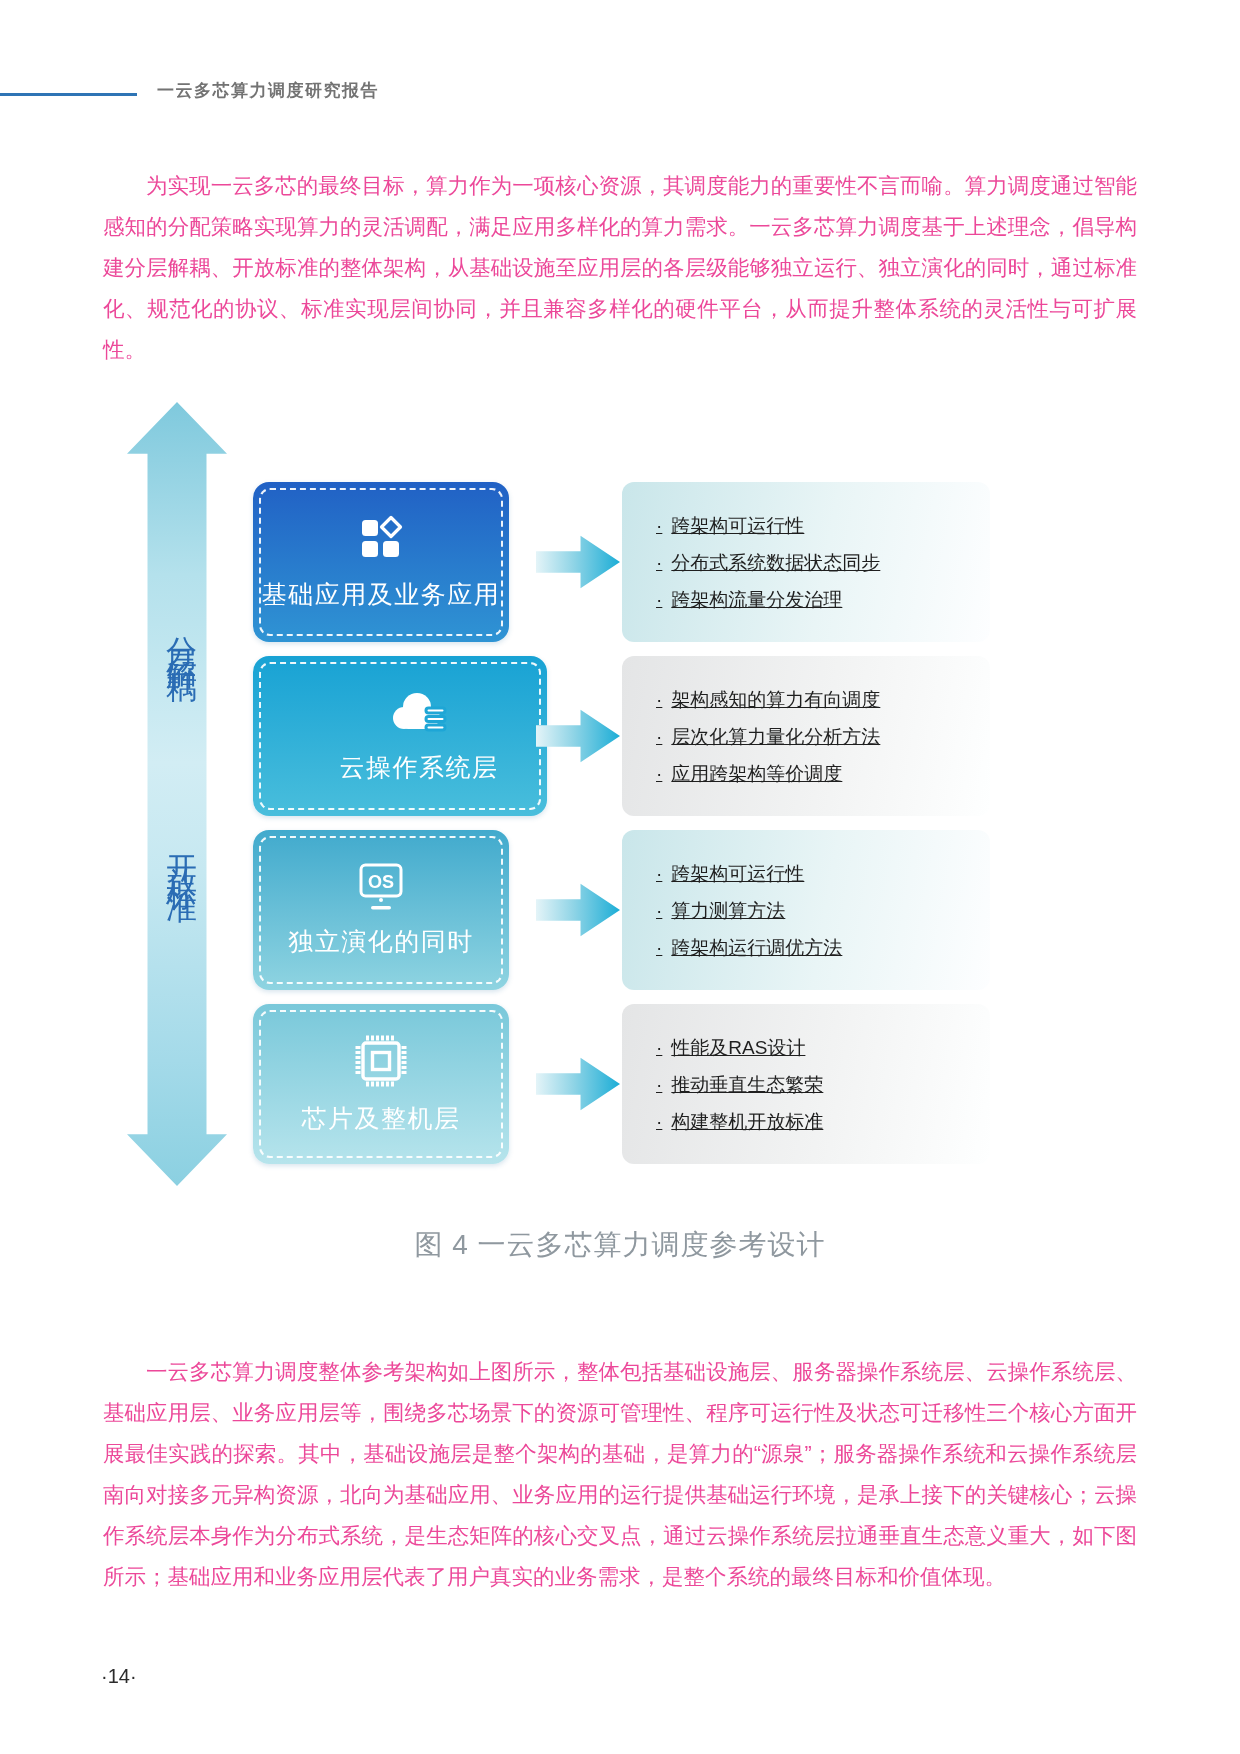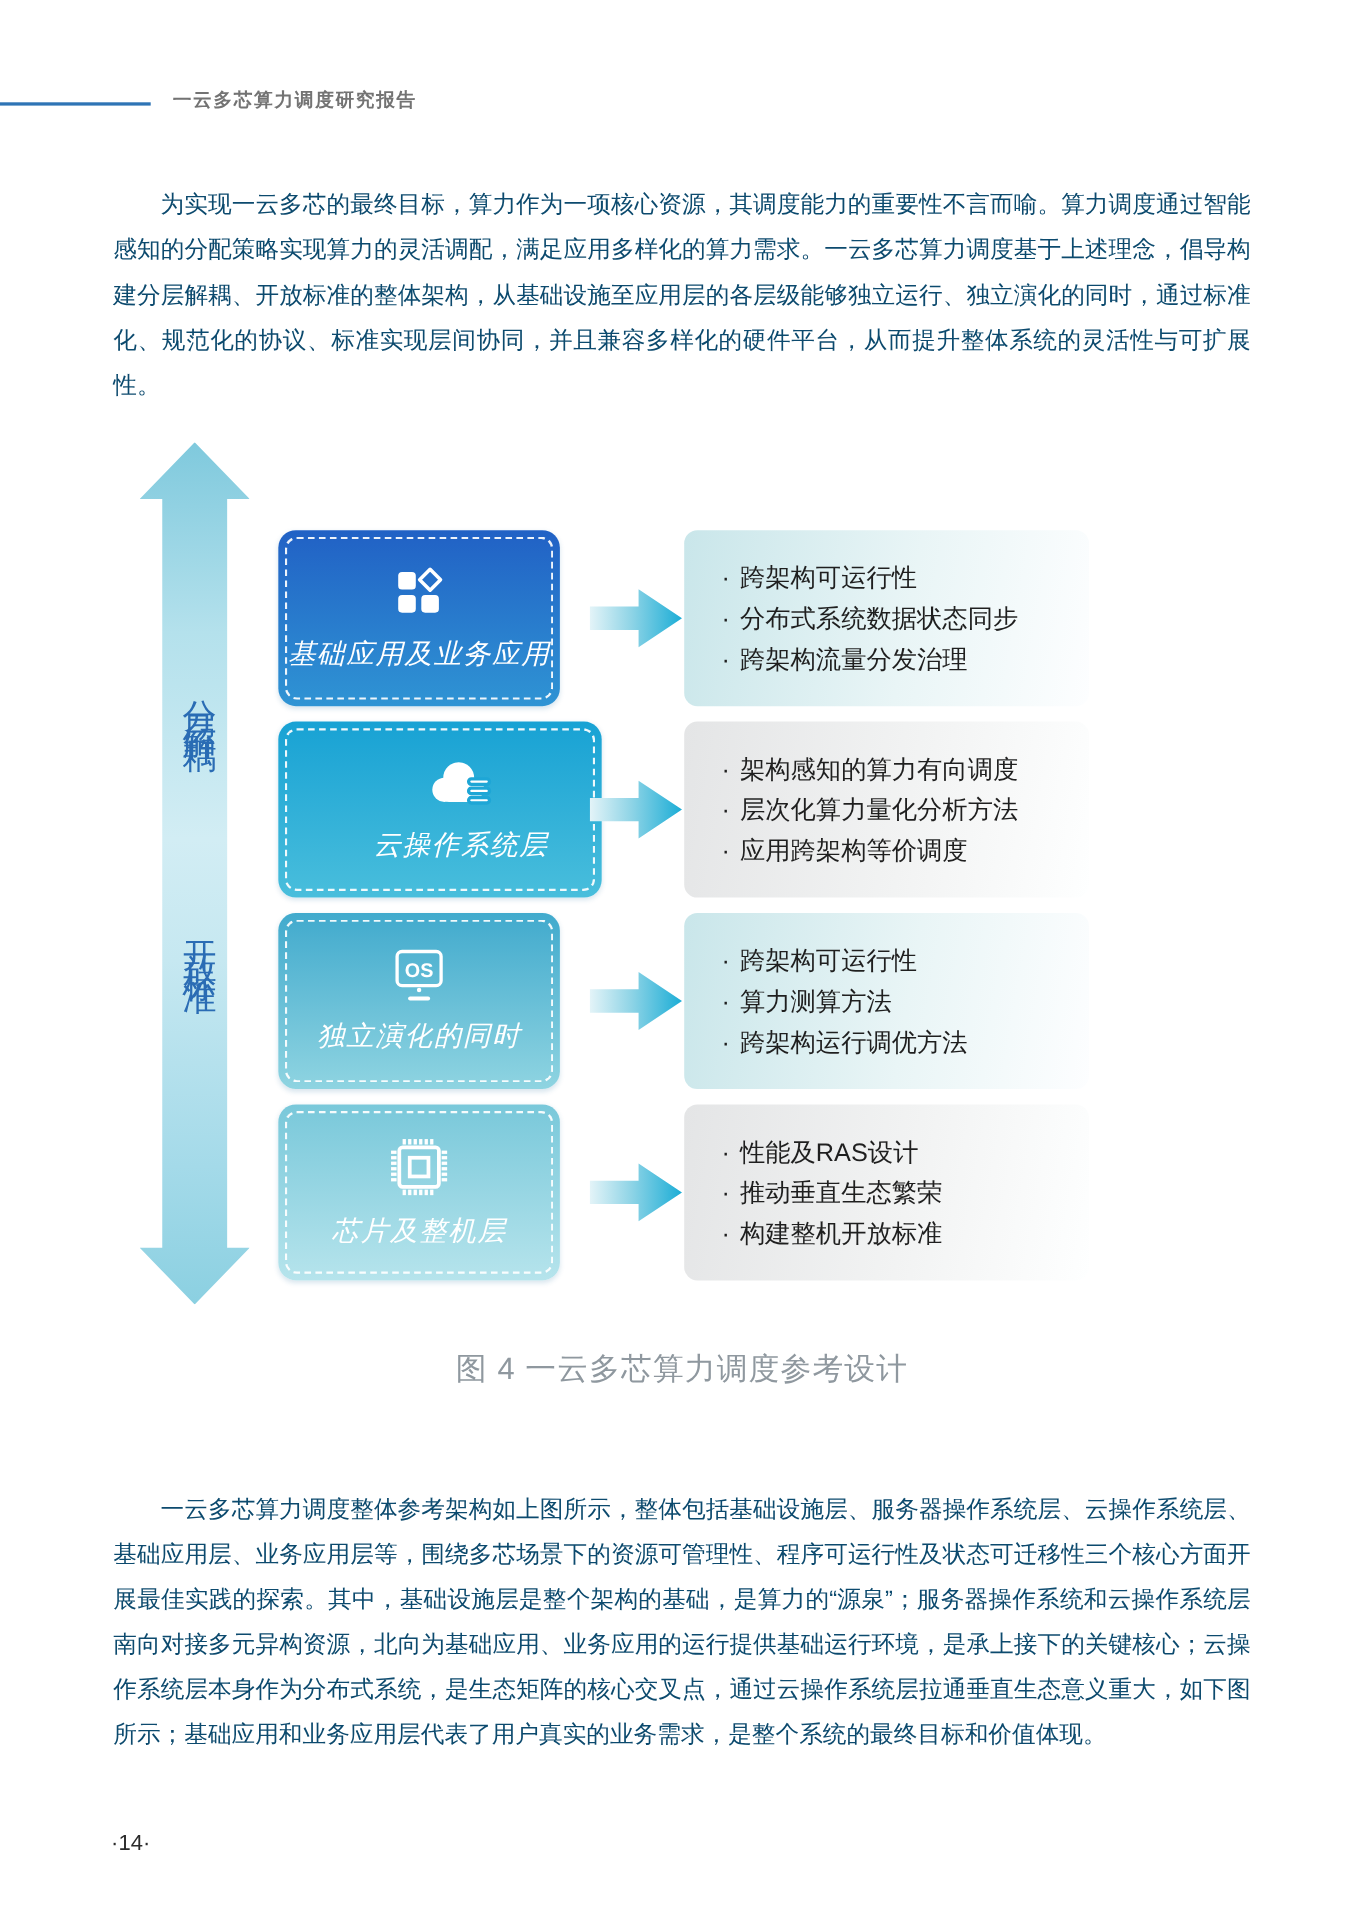--- a/index.html
+++ b/index.html
@@ -6,21 +6,21 @@
   .page{
     position:relative;width:1240px;height:1754px;background:#ffffff;overflow:hidden;
     font-family:"Liberation Sans","DejaVu Sans",sans-serif;
   }
   
   .header-rule{position:absolute;left:0;top:93px;width:137px;height:3px;background:#2e74b5;}
   .header-title{position:absolute;left:157px;top:79px;font-size:17px;font-weight:bold;color:#737373;letter-spacing:1.5px;}
   
   .body-para{
     position:absolute;left:103px;width:1034px;
-    font-size:21.5px;line-height:41px;color:#0c4a6e;
+    font-size:21.5px;line-height:41px;color:#ec4899;
     text-align:justify;text-indent:2em;text-justify:inter-ideograph;
   }
   .para1{top:166px;}
   .para2{top:1352px;}
   
   .v-arrow{
     position:absolute;left:127px;top:402px;width:100px;height:784px;
     background:linear-gradient(180deg,#7fc9dd 0%,#b4e1ec 22%,#d2edf4 46%,#c6e8f1 60%,#a4dae9 84%,#8bd0e1 100%);
     clip-path:polygon(50% 0%,100% 6.6%,79.5% 6.6%,79.5% 93.4%,100% 93.4%,50% 100%,0% 93.4%,20.5% 93.4%,20.5% 6.6%,0% 6.6%);
   }
@@ -37,38 +37,38 @@
     box-shadow:0 2px 5px rgba(40,110,160,.18);
   }
   .layer-box::after{
     content:"";position:absolute;inset:6px;border:2px dashed rgba(255,255,255,.92);
     border-radius:11px;pointer-events:none;
   }
   .r1{top:482px;background:linear-gradient(180deg,#2161c5 0%,#2f94d4 100%);}
   .r2{top:656px;background:linear-gradient(180deg,#18a2d4 0%,#49bedc 100%);padding-left:38px;}
   .r3{top:830px;background:linear-gradient(180deg,#41aacd 0%,#8fd4e1 100%);}
   .r4{top:1004px;background:linear-gradient(180deg,#79c8da 0%,#b6e4ec 100%);}
-  .layer-label{color:#ffffff;font-size:25px;letter-spacing:1.5px;white-space:nowrap;font-style:italic;}
+  .layer-label{color:#ffffff;font-size:25px;letter-spacing:1.5px;white-space:nowrap;}
   .layer-icon{display:block;}
   
   .h-arrow{
     position:absolute;left:536px;width:84px;height:56px;
     background:linear-gradient(90deg,#e4f4f8 0%,#8fd4e6 45%,#1badd6 100%);
     clip-path:polygon(0% 31%,53% 31%,53% 3%,100% 50%,53% 97%,53% 69%,0% 69%);
   }
   .a1{top:534px;}.a2{top:708px;}.a3{top:882px;}.a4{top:1056px;}
   
   .panel{
     position:absolute;left:622px;width:368px;height:160px;border-radius:12px;
     display:flex;flex-direction:column;justify-content:center;
     padding-left:34px;box-sizing:border-box;
   }
   .teal-panel{background:linear-gradient(100deg,#c9e6ea 0%,#e9f5f6 55%,#fdfeff 100%);}
   .gray-panel{background:linear-gradient(100deg,#e4e5e6 0%,#f2f3f3 55%,#feffff 100%);}
-  .bullet{font-size:23px;line-height:37px;color:#1f1f1f;white-space:nowrap;}
+  .bullet{font-size:19px;line-height:37px;color:#1f1f1f;white-space:nowrap;text-decoration:underline;}
   .bullet::before{content:"·";margin-right:9px;}
   
   .figure-caption{position:absolute;left:0;top:1226px;width:100%;text-align:center;
     font-size:28px;color:#8f989f;letter-spacing:1px;}
   .page-number{position:absolute;left:101px;top:1665px;font-size:20px;color:#2b2b2b;}
 </style>
 </head>
 <body>
 
 <div class="page">

